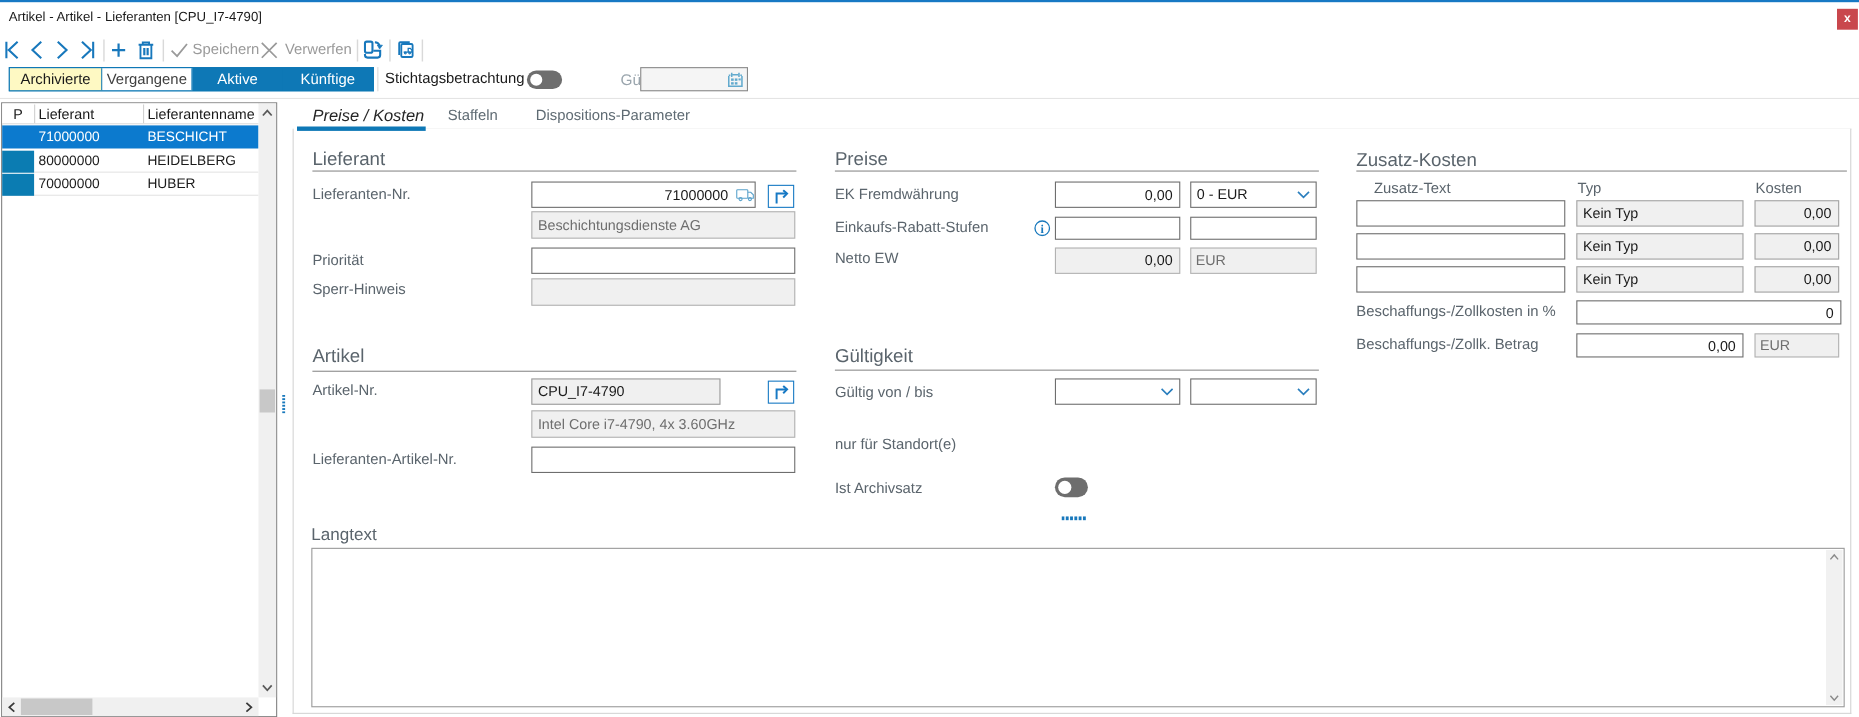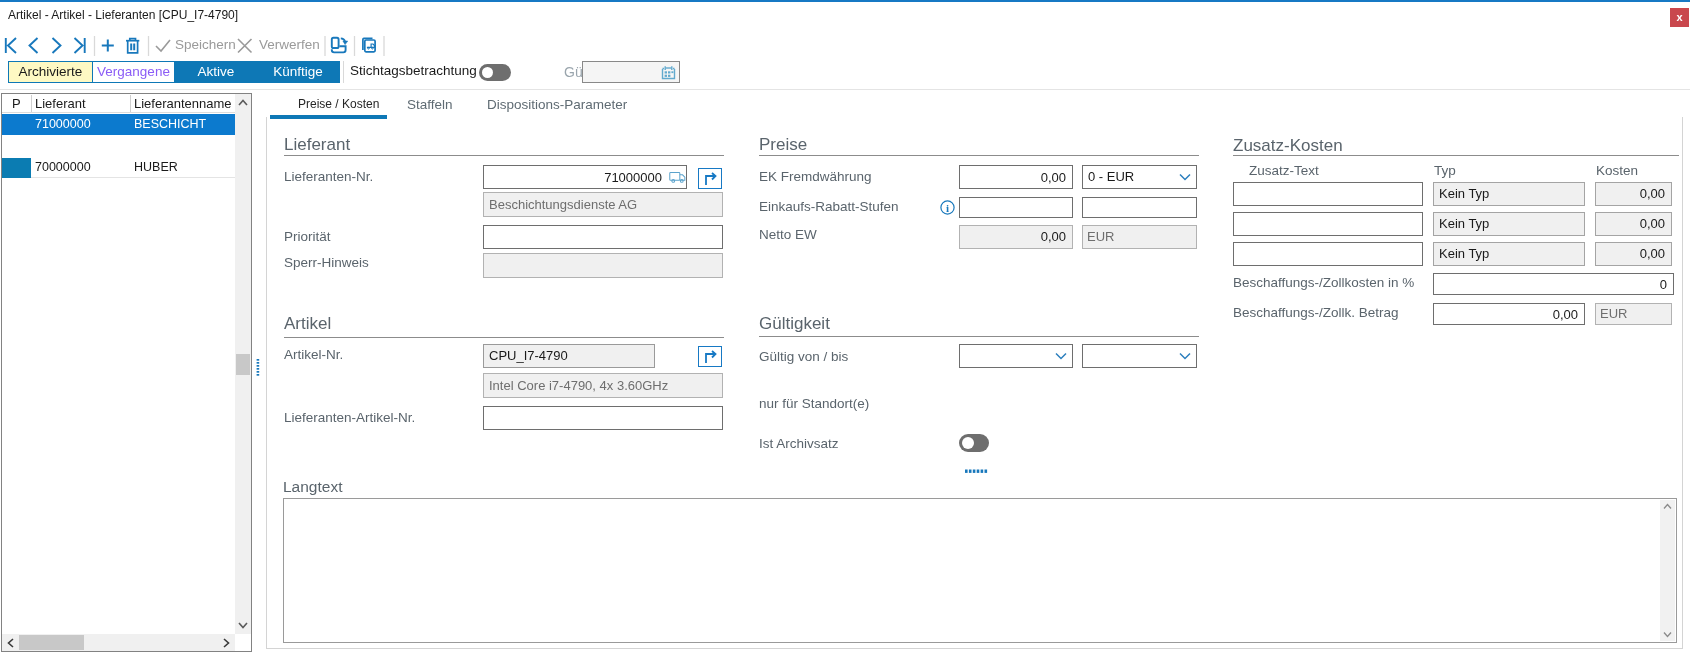--- a/index.html
+++ b/index.html
@@ -71,21 +71,21 @@
     <path d="M384 1 V21" stroke="#d9d9d9" stroke-width="1.3"></path>
   </svg>
   <div class="abs" style="left:175px;top:5px;font-size:13.5px;color:#9a9a9a;">Speichern</div>
   <div class="abs" style="left:259px;top:5px;font-size:13.5px;color:#9a9a9a;">Verwerfen</div>
 </div>
 
 <div id="filterrow" class="abs" style="left:0;top:58px;width:1690px;height:30px;">
 
   <div class="abs" style="left:8px;top:3px;width:332px;height:22px;border:1px solid #0e78b6;background:#0e78b6;display:flex;">
     <div style="width:84px;background:#fef9c3;border-right:1px solid #0e78b6;color:#1a1a1a;font-size:13.5px;text-align:center;line-height:20px;">Archivierte</div>
-    <div style="width:82px;background:#fff;border-right:1px solid #0e78b6;color:#8b5cf6;font-size:13.5px;text-align:center;line-height:20px;">Vergangene</div>
+    <div style="width:82px;background:#fff;border-right:1px solid #0e78b6;color:#404040;font-size:13.5px;text-align:center;line-height:20px;">Vergangene</div>
     <div style="width:82px;background:#0e78b6;color:#fff;font-size:13.5px;text-align:center;line-height:20px;">Aktive</div>
     <div style="width:82px;background:#0e78b6;color:#fff;font-size:13.5px;text-align:center;line-height:20px;">Künftige</div>
   </div>
   <div class="abs" style="left:343px;top:3px;width:1px;height:22px;background:#d9d9d9;"></div>
   <div class="abs" style="left:350px;top:5px;font-size:13.5px;color:#1a1a1a;">Stichtagsbetrachtung</div>
 
   <div class="abs" style="left:479px;top:6px;width:32px;height:17px;background:#6e6e6e;border-radius:9px;">
     <div style="position:absolute;left:3px;top:3px;width:11px;height:11px;background:#fff;border-radius:50%;"></div>
   </div>
   <div class="abs" style="left:520px;top:6px;font-size:14px;color:#9aa5ad;margin-left:44px;">Gültig am</div>
@@ -116,20 +116,25 @@
     <div class="abs" style="left:132px;top:2px;font-size:13px;color:#1a1a1a;">Lieferantenname</div>
     <div class="abs" style="left:29px;top:1px;width:1px;height:17px;background:#d0d0d0;"></div>
     <div class="abs" style="left:128px;top:1px;width:1px;height:17px;background:#d0d0d0;"></div>
   </div>
 
   <div class="abs" style="left:0;top:20px;width:233px;height:21px;background:#0c7ace;color:#fff;">
     <div class="abs" style="left:33px;top:3px;font-size:12.5px;">71000000</div>
     <div class="abs" style="left:132px;top:3px;font-size:12.5px;">BESCHICHT</div>
   </div>
 
+  <div class="abs" style="left:0;top:43px;width:233px;height:20px;border-bottom:1px solid #e4e4e4;color:#1a1a1a;">
+    <div class="abs" style="left:0;top:0;width:29px;height:20px;background:#0b7cb2;"></div>
+    <div class="abs" style="left:33px;top:2px;font-size:12.5px;">80000000</div>
+    <div class="abs" style="left:132px;top:2px;font-size:12.5px;">HEIDELBERG</div>
+  </div>
 
   <div class="abs" style="left:0;top:64px;width:233px;height:20px;border-bottom:1px solid #e4e4e4;color:#1a1a1a;">
     <div class="abs" style="left:0;top:0;width:29px;height:20px;background:#0b7cb2;"></div>
     <div class="abs" style="left:33px;top:2px;font-size:12.5px;">70000000</div>
     <div class="abs" style="left:132px;top:2px;font-size:12.5px;">HUBER</div>
   </div>
 
   <div class="abs" style="right:0;top:0;width:16px;height:540px;background:#f0f0f0;">
     <svg class="abs" style="left:3px;top:5px;" width="10" height="8" viewBox="0 0 10 8">
         <path d="M1 6 L5 1.5 L9 6" fill="none" stroke="#5a5a5a" stroke-width="1.6"></path>
@@ -154,21 +159,21 @@
 <svg id="vsplit" class="abs" style="left:256px;top:359px;" width="4" height="17" viewBox="0 0 4 17" fill="#1878bc">
   <rect x="0.6" y="0" width="2.6" height="1.7"></rect>
     <rect x="0.6" y="3" width="2.6" height="1.7"></rect>
     <rect x="0.6" y="6" width="2.6" height="1.7"></rect>
     <rect x="0.6" y="9" width="2.6" height="1.7"></rect>
     <rect x="0.6" y="12" width="2.6" height="1.7"></rect>
     <rect x="0.6" y="15" width="2.6" height="1.7"></rect>
 </svg>
 
 <div id="tabs" class="abs" style="left:266px;top:95px;width:1424px;height:23px;z-index:2;">
-  <div class="abs" style="left:32px;top:2px;font-size:12px;color:#262626;">Preise / Kosten</div>
+  <div class="abs" style="left:18px;top:2px;font-size:15px;color:#262626;font-style:italic;">Preise / Kosten</div>
   <div class="abs" style="left:141px;top:2px;font-size:13.5px;color:#5f6b73;">Staffeln</div>
   <div class="abs" style="left:221px;top:2px;font-size:13.5px;color:#5f6b73;">Dispositions-Parameter</div>
   <div class="abs" style="left:4px;top:20px;width:117px;height:4px;background:#0e78b6;"></div>
 </div>
 
 <div class="abs" style="left:387px;top:117px;width:1296px;height:1px;background:#d4d4d4;"></div>
 
 <div id="main" class="abs" style="left:266px;top:117px;width:1417px;height:532px;border:1px solid #d4d4d4;border-top:none;background:#fff;">
 
   <div class="sect" style="left:17px;top:18px;">Lieferant</div>

